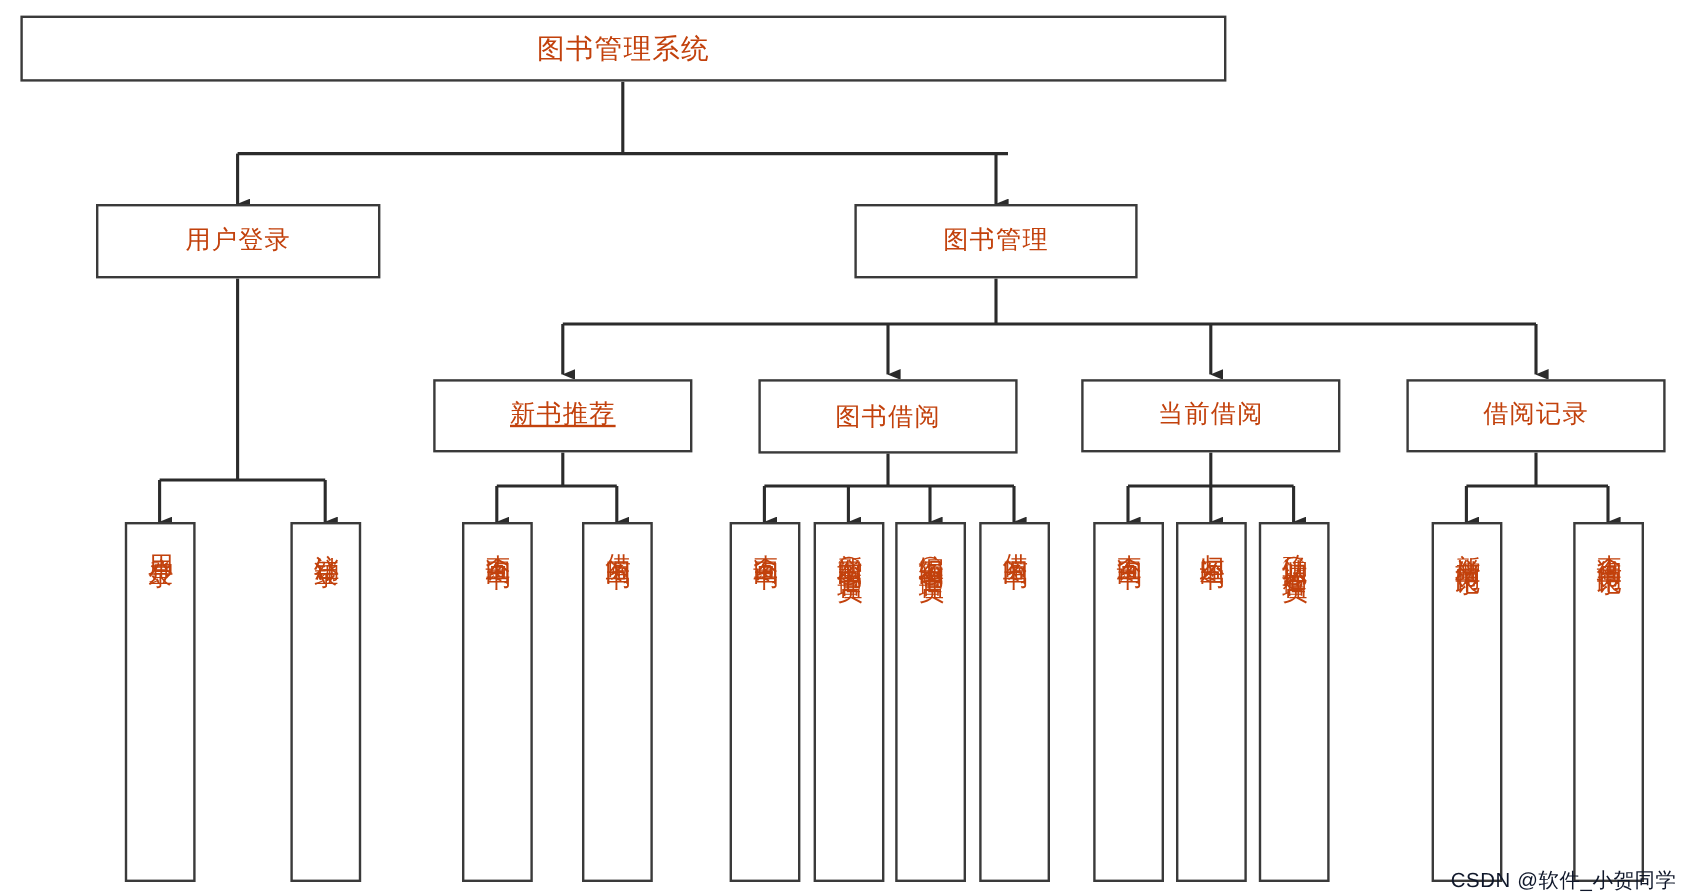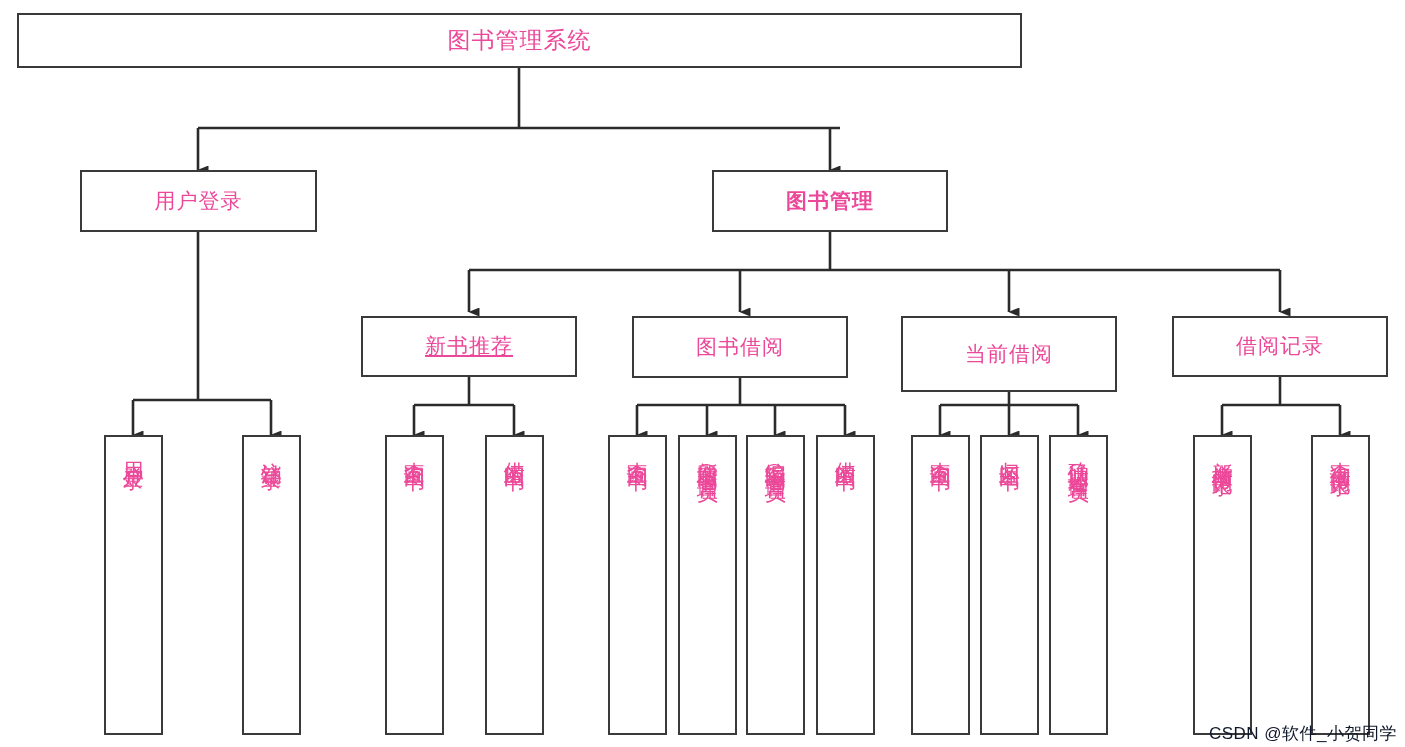--- a/index.html
+++ b/index.html
@@ -12,21 +12,21 @@
   #diagram-root{position:relative;width:1405px;height:747px;}
   svg#edges{position:absolute;left:0;top:0;width:1405px;height:747px;}
   .node{
     position:absolute;
     box-sizing:border-box;
     background:#ffffff;
     border:2.5px solid #3a3a3a;
     display:flex;
     align-items:center;
     justify-content:center;
-    color:#ec4899;
+    color:#c2410c;
     text-align:center;
   }
   .node .lbl{display:block;line-height:1.18;}
   .node.horiz .lbl{font-size:21px;letter-spacing:1px;}
   .node.root .lbl{font-size:23px;letter-spacing:1px;}
   .node.leaf{
     align-items:flex-start;
     justify-content:center;
     padding-top:8px;
   }
@@ -104,31 +104,31 @@
     </g>
   </svg>
 
   <div class="node root horiz" style="left:17px;top:13px;width:1005px;height:55px;">
     <span class="lbl">图书管理系统</span>
   </div>
 
   <div class="node horiz" style="left:80px;top:170px;width:237px;height:62px;">
     <span class="lbl">用户登录</span>
   </div>
-  <div class="node horiz" style="left:712px;top:170px;width:236px;height:62px;font-weight:bold;">
+  <div class="node horiz" style="left:712px;top:170px;width:236px;height:62px;">
     <span class="lbl">图书管理</span>
   </div>
 
   <div class="node horiz" style="left:361px;top:316px;width:216px;height:61px;text-decoration:underline;">
     <span class="lbl">新书推荐</span>
   </div>
   <div class="node horiz" style="left:632px;top:316px;width:216px;height:62px;font-family:Liberation Serif, serif;">
     <span class="lbl">图书借阅</span>
   </div>
-  <div class="node horiz" style="left:901px;top:316px;width:216px;height:76px;">
+  <div class="node horiz" style="left:901px;top:316px;width:216px;height:61px;">
     <span class="lbl">当前借阅</span>
   </div>
   <div class="node horiz" style="left:1172px;top:316px;width:216px;height:61px;text-align:right;">
     <span class="lbl">借阅记录</span>
   </div>
 
   <div class="node leaf" style="left:104px;top:435px;width:59px;height:300px;">
     <span class="lbl">用户登录</span>
   </div>
   <div class="node leaf" style="left:242px;top:435px;width:59px;height:300px;">

